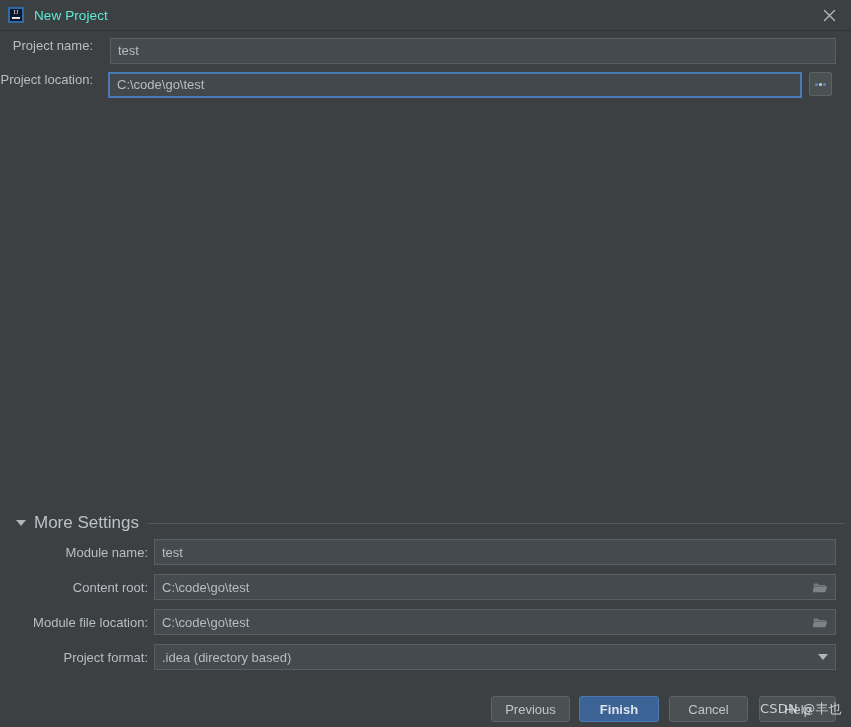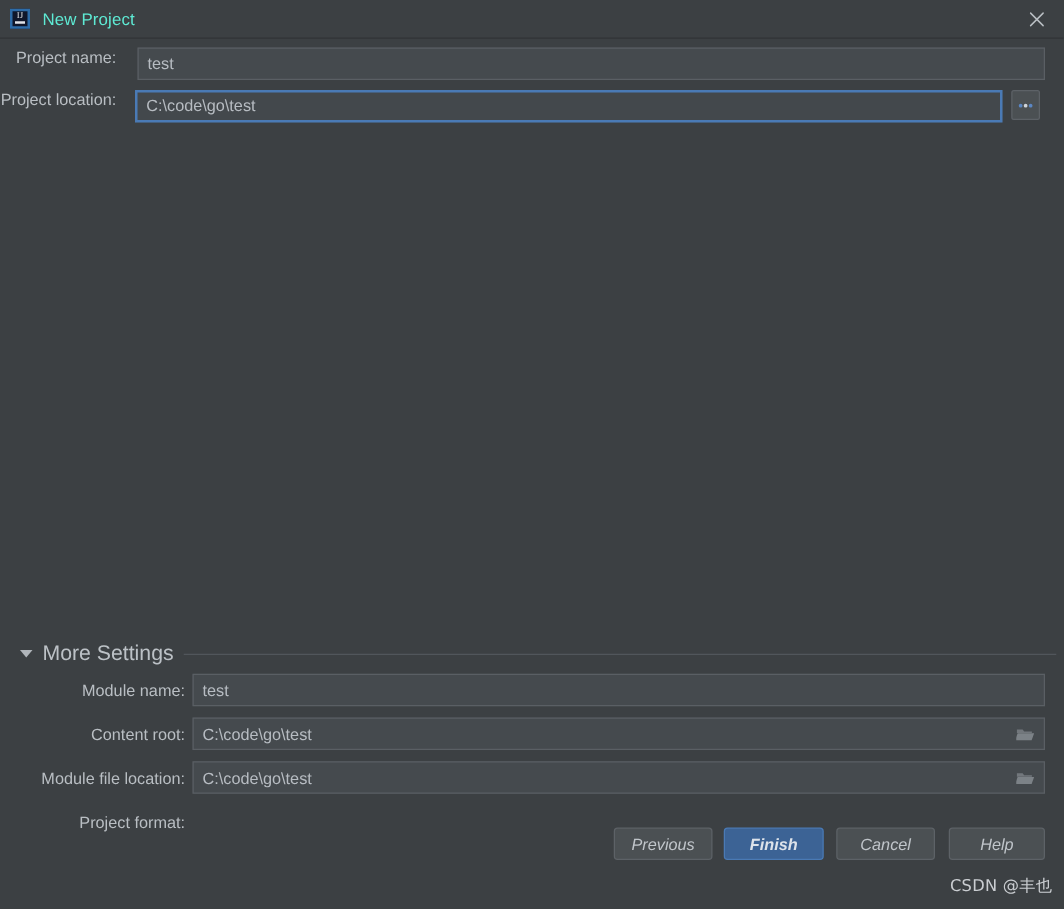--- a/index.html
+++ b/index.html
@@ -219,24 +219,23 @@
     border-left: 5px solid transparent;
     border-right: 5px solid transparent;
     border-top: 6px solid #b0b5ba;
     cursor: pointer;
   }
 
   
   .buttons {
     position: absolute;
     left: 0;
-    top: 662px;
-    width: 851px;
-    height: 26px;
-    font-style: italic;
+    top: 696px;
+    width: 851px;
+    height: 26px;
   }
   .btn {
     position: absolute;
     top: 0;
     height: 26px;
     box-sizing: border-box;
     background: #4b5053;
     border: 1px solid #5d6267;
     border-radius: 3px;
     color: #c0c5ca;
@@ -330,20 +329,24 @@
     <span class="val">C:\code\go\test</span>
     <svg class="folder-ico" width="15" height="13" viewBox="0 0 15 13">
       <path d="M0.5 2.5 h4.6 l1.2 1.6 h6.2 v1.2 h-12 z" fill="#8a9096"></path>
       <path d="M1.1 5.6 h13.2 l-2.0 5.6 h-13.2 z" fill="#9aa0a6"></path>
     </svg>
   </div>
 </div>
 
 <div class="msrow m4">
   <div class="mslabel">Project format:</div>
+  <div class="msfield">
+    <span class="val">.idea (directory based)</span>
+    <span class="chev"></span>
+  </div>
 </div>
 
 <div class="buttons">
   <div class="btn btn-prev">Previous</div>
   <div class="btn btn-finish">Finish</div>
   <div class="btn btn-cancel">Cancel</div>
   <div class="btn btn-help">Help</div>
 </div>
 
 <div class="watermark">CSDN @丰也</div>

